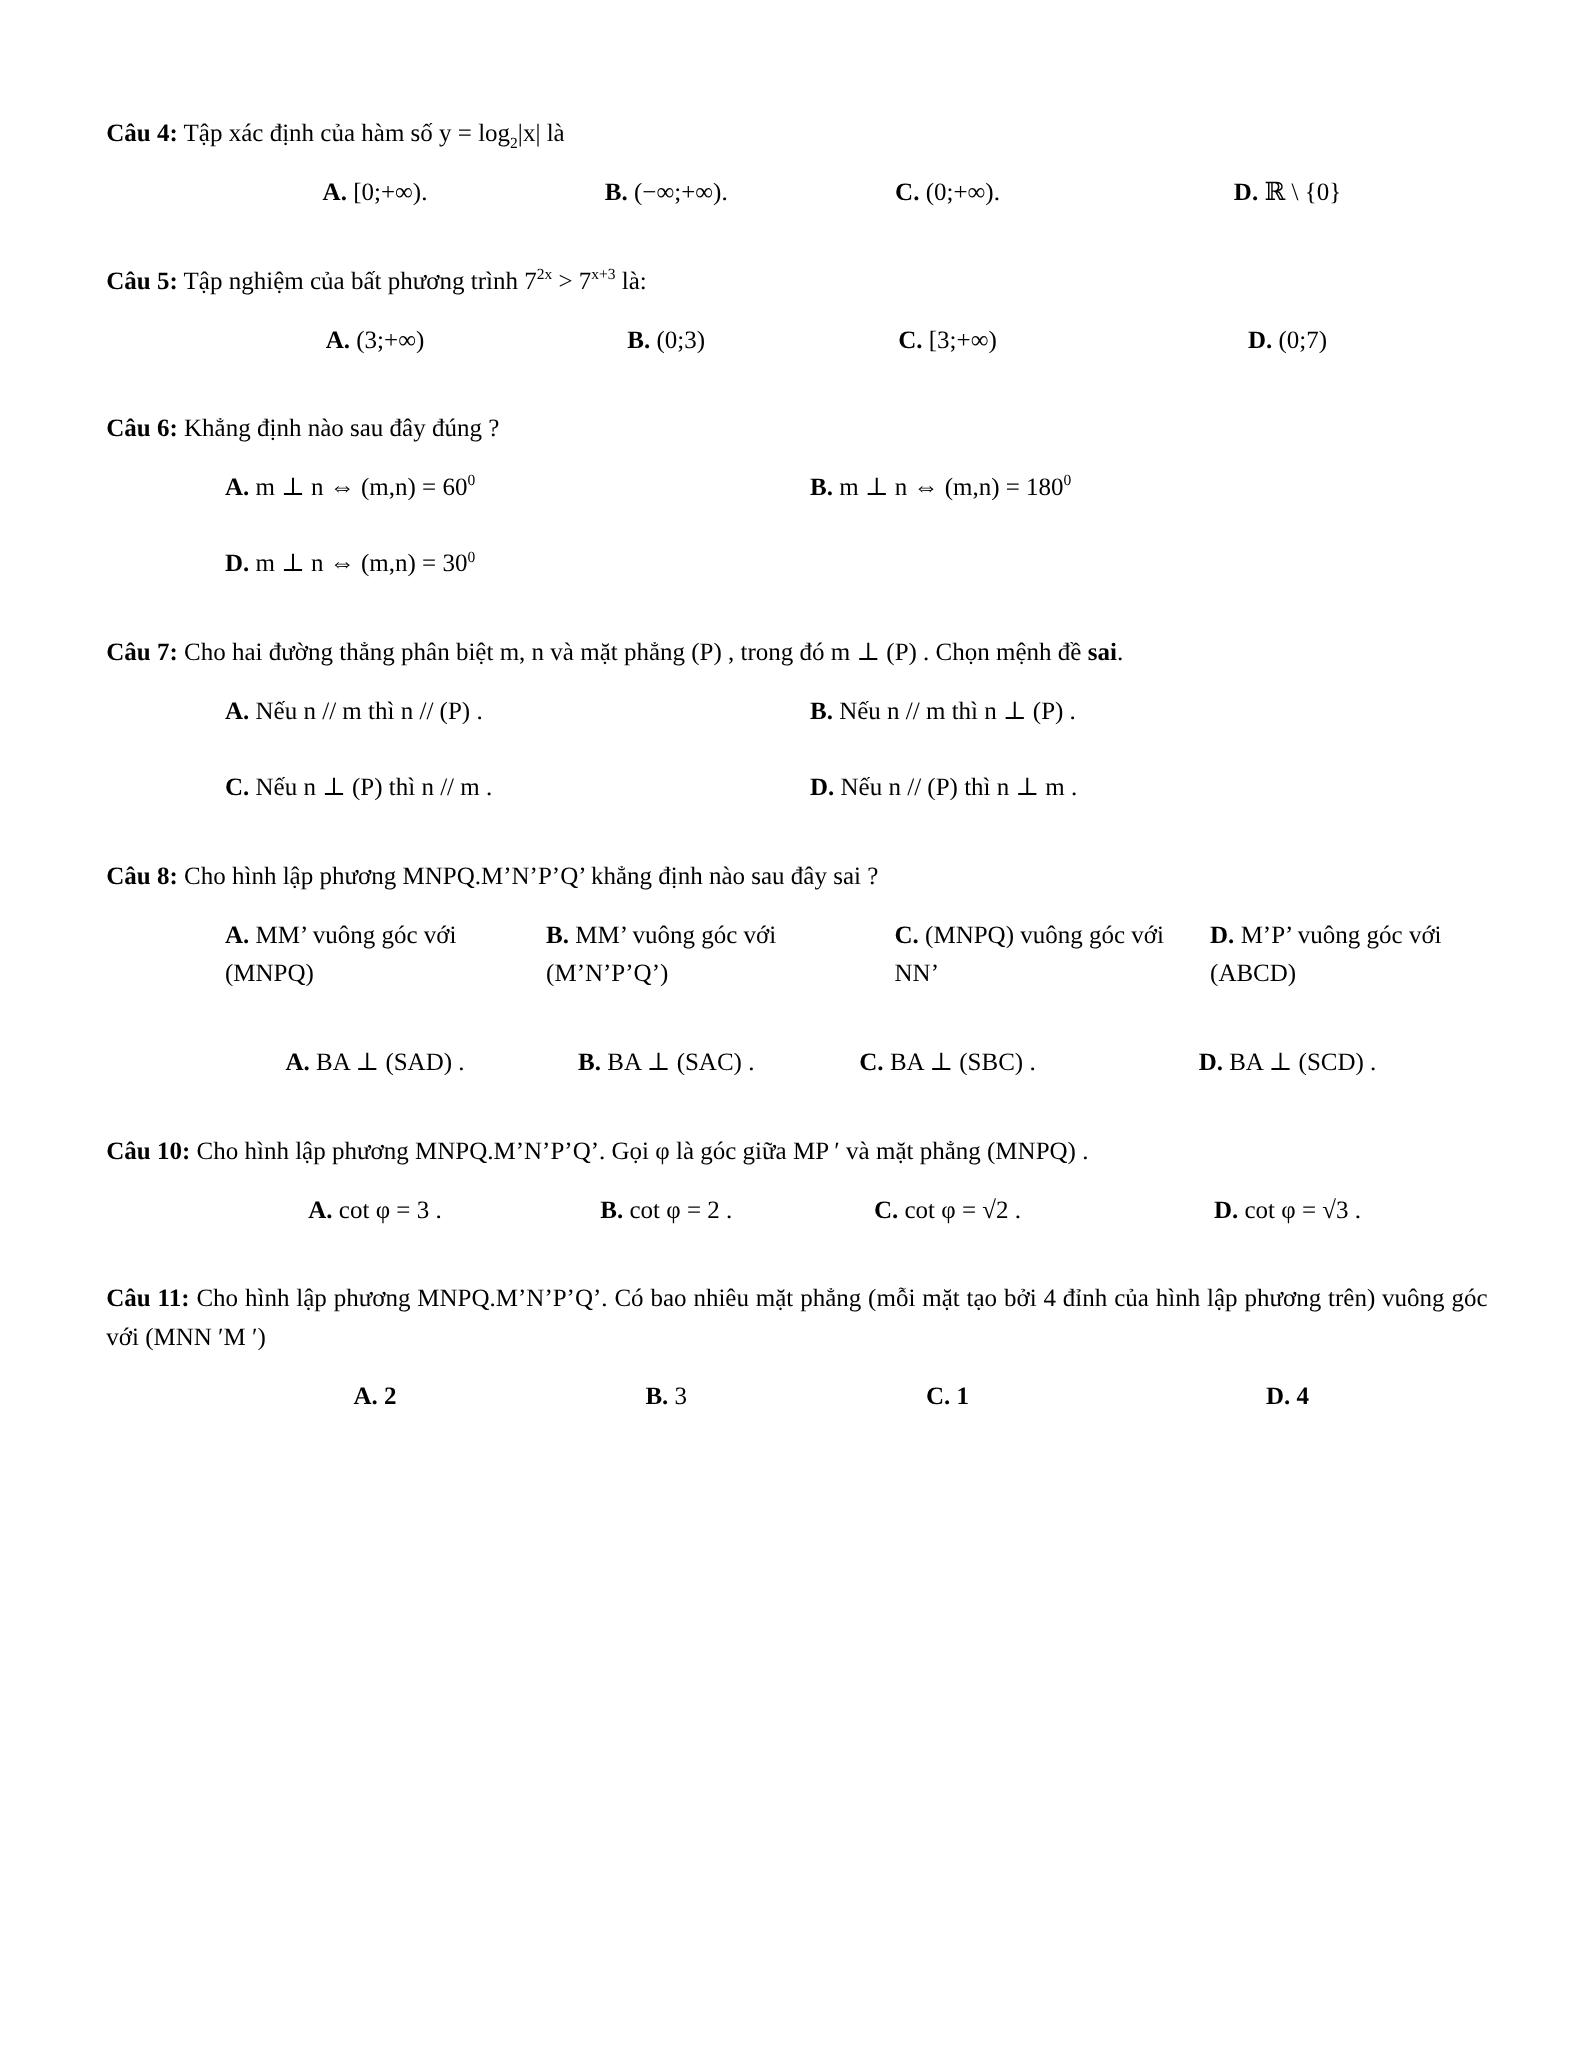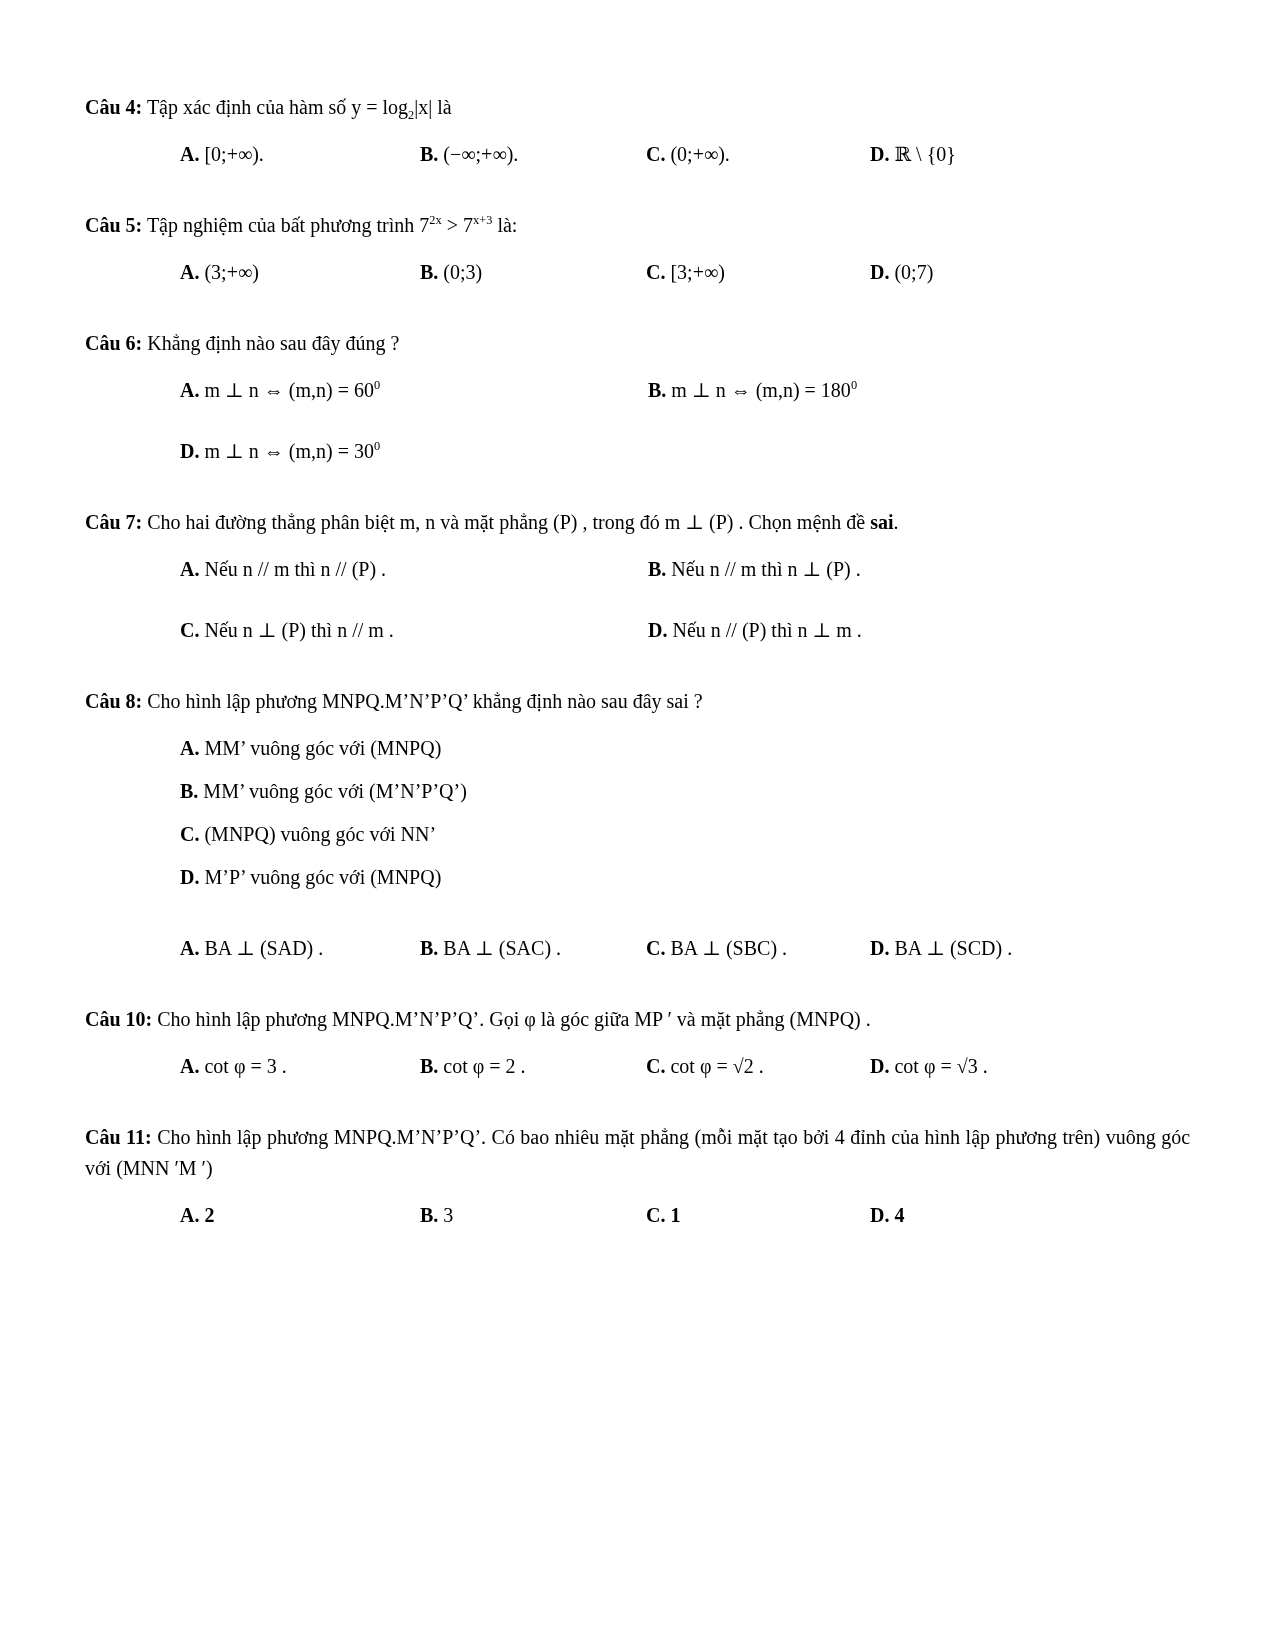--- a/index.html
+++ b/index.html
@@ -17,23 +17,23 @@
     overflow: hidden;
   }
   .question { margin: 0 0 40px 0; }
   .q-text { margin: 0 0 16px 0; text-align: justify; }
   .q-label { font-weight: bold; }
   .opt-label { font-weight: bold; }
   .b { font-weight: bold; margin-top: 32px; }
   sup.m-sup { font-size: 0.62em; line-height: 0; vertical-align: super; }
   sub.m-sub { font-size: 0.62em; line-height: 0; vertical-align: sub; }
   .opts { padding-left: 95px; margin: 0; }
-  .opts-row4 { display: grid; grid-template-columns: 240px 226px 224px 1fr; }
+  .opts-row4 { display: grid; grid-template-columns: 240px 226px 224px 1fr; text-align: center; }
   .opts-grid2 { display: grid; grid-template-columns: 468px 1fr; row-gap: 30px; }
-  .opts-stack { display: flex; flex-direction: column; gap: 12px; }
+  .opts-stack { display: flex; flex-direction: row; gap: 33px; }
   .indent95 { padding-left: 95px; }
   .opt { white-space: nowrap; }
   .opts-stack .opt, .opts-grid2 .opt { white-space: normal; }
   .second-line { margin-top: 18px; }
 </style>
 </head>
 <body>
 
 <div class="page">
 
@@ -99,21 +99,21 @@
     <p class="q-text"><b class="q-label">Câu 8:</b>
       <span>Cho hình lập phương MNPQ.M’N’P’Q’ khẳng định nào sau đây sai ?</span></p>
     <div class="opts opts-stack">
       <span class="opt"><b class="opt-label">A.</b>
         <span>MM’ vuông góc với (MNPQ)</span></span>
       <span class="opt"><b class="opt-label">B.</b>
         <span>MM’ vuông góc với (M’N’P’Q’)</span></span>
       <span class="opt"><b class="opt-label">C.</b>
         <span>(MNPQ) vuông góc với NN’</span></span>
       <span class="opt"><b class="opt-label">D.</b>
-        <span>M’P’ vuông góc với (MNPQ)</span></span>
+        <span>M’P’ vuông góc với (ABCD)</span></span>
     </div>
   </section>
 
   <section class="question">
     <div class="opts opts-row4">
       <span class="opt"><b class="opt-label">A.</b>
         <span>BA ⊥ (SAD) .</span></span>
       <span class="opt"><b class="opt-label">B.</b>
         <span>BA ⊥ (SAC) .</span></span>
       <span class="opt"><b class="opt-label">C.</b>

